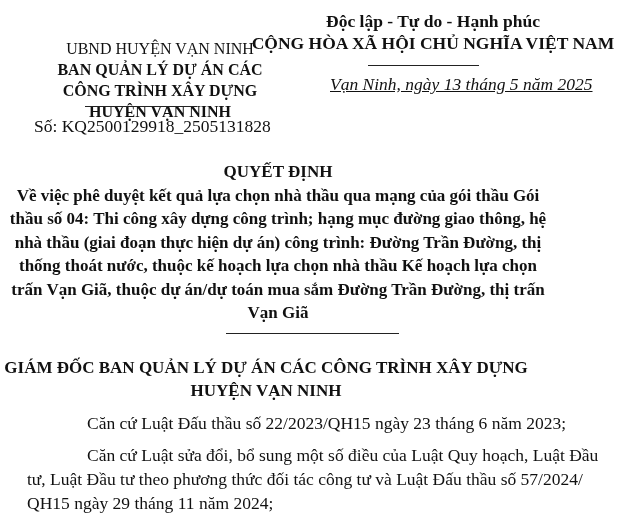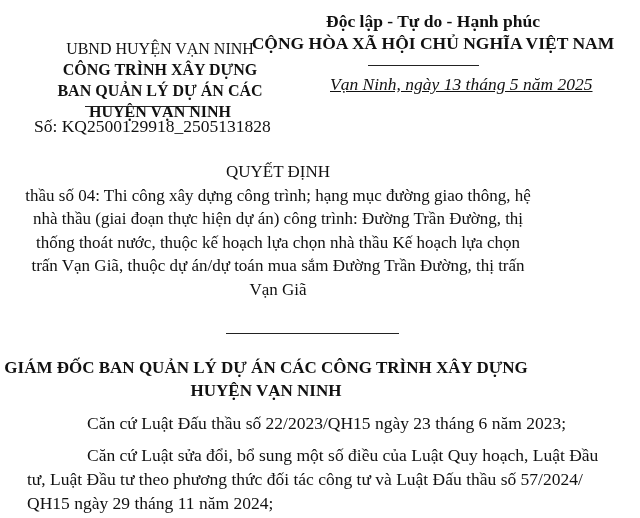--- a/index.html
+++ b/index.html
@@ -61,21 +61,21 @@
 
     
     #title-block {
       position: absolute;
       left: 0;
       top: 160px;
       width: 556px;
       text-align: center;
       font-size: 17px;
       line-height: 23.5px;
-      font-weight: normal;
+      font-weight: bold;
     }
     #title-block .line { display: block; white-space: nowrap; }
 
     
     #authority {
       position: absolute;
       left: 0;
       top: 356px;
       width: 532px;
       text-align: center;
@@ -90,36 +90,37 @@
       position: absolute;
       font-size: 17.5px;
       white-space: nowrap;
     }
   </style>
 </head>
 <body>
 
 <div id="hdr-left">
   <span class="line">UBND HUYỆN VẠN NINH</span>
+  <span class="line bold">BAN QUẢN LÝ DỰ ÁN CÁC</span>
   <span class="line bold">CÔNG TRÌNH XÂY DỰNG</span>
-  <span class="line bold">BAN QUẢN LÝ DỰ ÁN CÁC</span>
   <span class="line bold">HUYỆN VẠN NINH</span>
 </div>
 <div class="divider" style="left:85px; top:106px; width:112px;"></div>
 <div id="doc-number" class="abs">Số: KQ2500129918_2505131828</div>
 
 <div id="hdr-right">
   <span class="line bold">Độc lập - Tự do - Hạnh phúc</span>
   <span class="line bold">CỘNG HÒA XÃ HỘI CHỦ NGHĨA VIỆT NAM</span>
 </div>
 <div class="divider" style="left:368px; top:65px; width:111px;"></div>
 <div id="date-line" class="abs ital">Vạn Ninh, ngày 13 tháng 5 năm 2025</div>
 
 <div id="title-block">
   <span class="line">QUYẾT ĐỊNH</span>
+  <span class="line">Về việc phê duyệt kết quả lựa chọn nhà thầu qua mạng của gói thầu Gói</span>
   <span class="line">thầu số 04: Thi công xây dựng công trình; hạng mục đường giao thông, hệ</span>
   <span class="line">nhà thầu (giai đoạn thực hiện dự án) công trình: Đường Trần Đường, thị</span>
   <span class="line">thống thoát nước, thuộc kế hoạch lựa chọn nhà thầu Kế hoạch lựa chọn</span>
   <span class="line">trấn Vạn Giã, thuộc dự án/dự toán mua sắm Đường Trần Đường, thị trấn</span>
   <span class="line">Vạn Giã</span>
 </div>
 <div class="divider" style="left:226px; top:333px; width:173px;"></div>
 
 <div id="authority">
   <span class="line">GIÁM ĐỐC BAN QUẢN LÝ DỰ ÁN CÁC CÔNG TRÌNH XÂY DỰNG</span>

